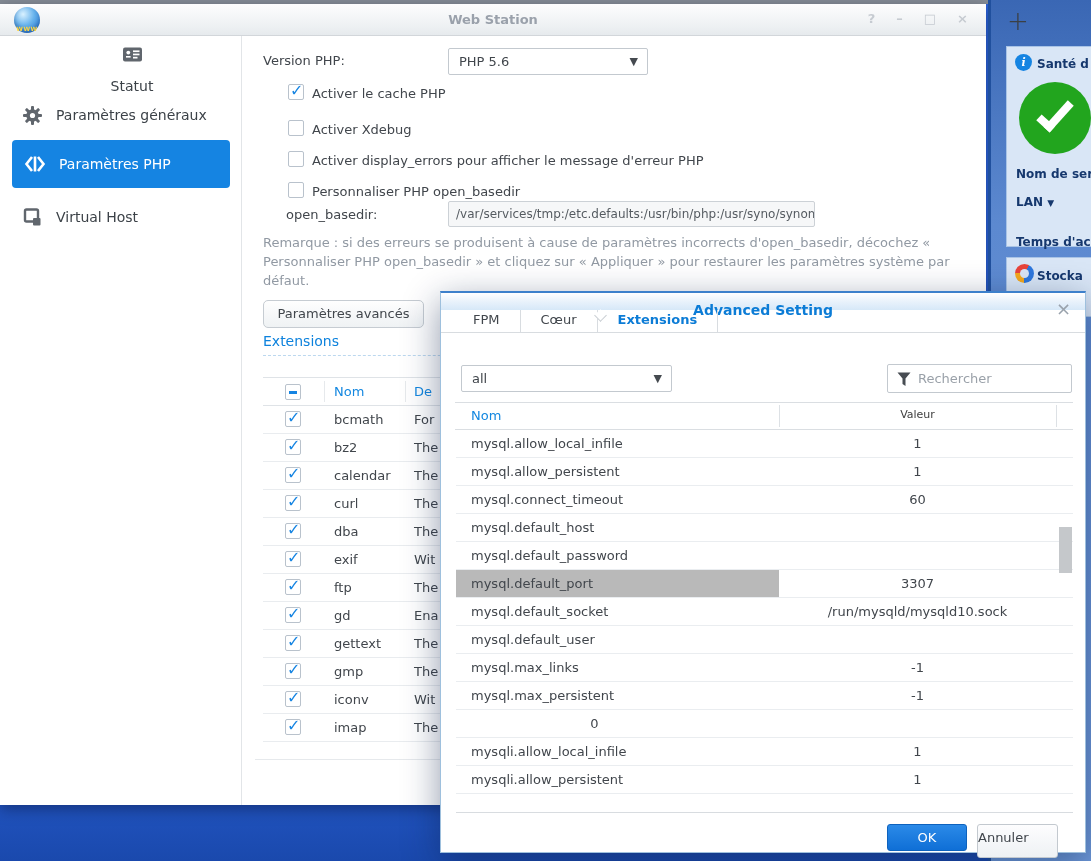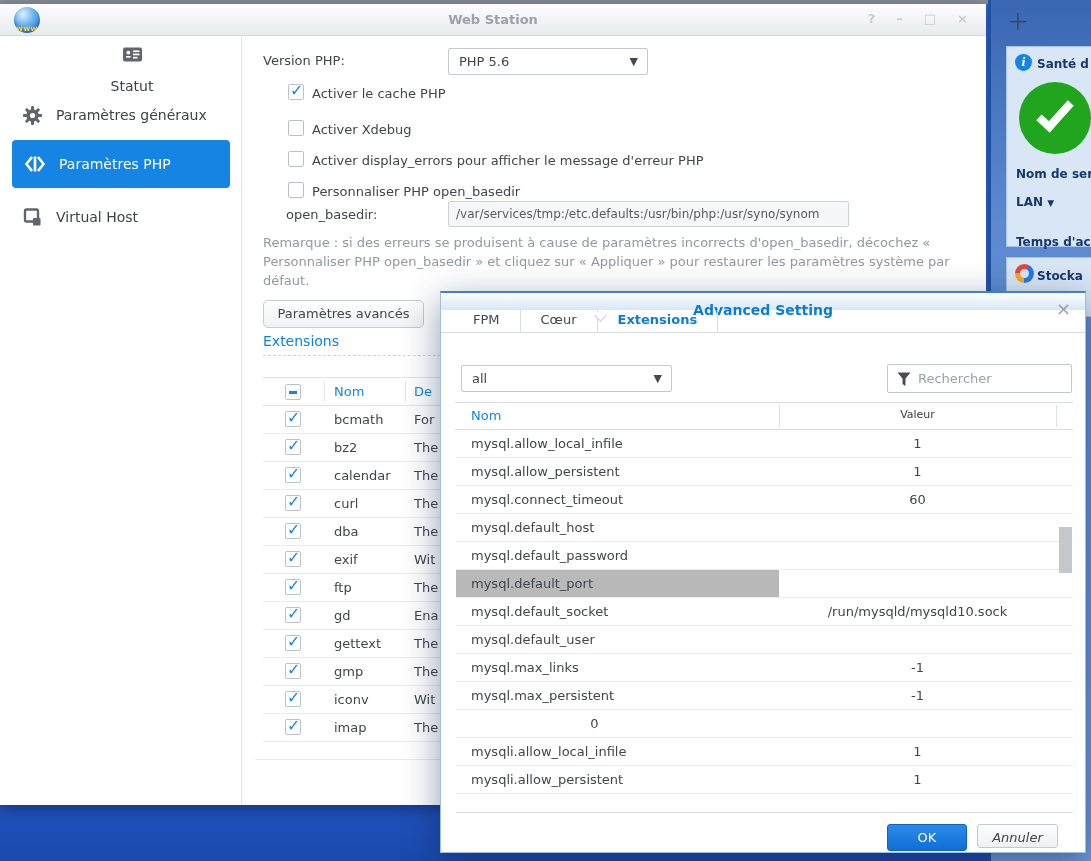--- a/index.html
+++ b/index.html
@@ -121,23 +121,23 @@
   .drow { position:relative; height:28px; border-bottom:1px solid #eaedf0; display:flex; cursor:default; }
   .dname { width:323px; padding-left:15px; font-size:13px; color:#41464c; line-height:27px;
          white-space:nowrap; overflow:hidden; }
   .dval { width:277px; text-align:center; font-size:13px; color:#41464c; line-height:27px; }
   .drow.selected .dname { background:#b9b9b9; }
   .d-scroll { position:absolute; left:618px; top:234px; width:13px; height:46px; background:#c5c8cb; cursor:pointer; }
   .dlg-bottom-sep { position:absolute; left:15px; top:519px; width:617px; border-top:1px solid #d8dce0; }
   .btn-ok { position:absolute; left:446px; top:531px; width:80px; height:27px; border-radius:3px;
          background:linear-gradient(180deg,#2b8ae8,#0f6fd6); border:1px solid #0e62bd; color:#fff;
          font-size:13px; text-align:center; line-height:25px; cursor:pointer; }
-  .btn-cancel { position:absolute; left:536px; top:531px; width:81px; height:24px; border-radius:3px;
+  .btn-cancel { position:absolute; left:536px; top:531px; width:81px; height:34px; border-radius:3px;
          background:linear-gradient(180deg,#fdfdfe,#eef1f4); border:1px solid #c3c9cf; color:#41464c;
-         font-size:13px; text-align:center; line-height:25px; cursor:pointer;font-style:italic; }
+         font-size:13px; text-align:left; line-height:25px; cursor:pointer; }
 </style>
 </head>
 <body>
 
 <div id="stage">
   <div class="top-strip"></div>
 
   <div class="win">
     <div class="win-header">
       <div class="app-icon"></div>
@@ -205,21 +205,21 @@
       <div class="cbx" style="left:46px; top:84px;"></div>
       <div class="cb-label" style="left:70px; top:86px;">Activer Xdebug</div>
 
       <div class="cbx" style="left:46px; top:115px;"></div>
       <div class="cb-label" style="left:70px; top:117px;">Activer display_errors pour afficher le message d'erreur PHP</div>
 
       <div class="cbx" style="left:46px; top:146px;"></div>
       <div class="cb-label" style="left:70px; top:148px;">Personnaliser PHP open_basedir</div>
 
       <div class="lbl" style="left:44px; top:171px;">open_basedir:</div>
-      <div class="text-field" style="left:206px; top:165px; width:401px;">/var/services/tmp:/etc.defaults:/usr/bin/php:/usr/syno/synom</div>
+      <div class="text-field" style="left:206px; top:165px; width:367px;">/var/services/tmp:/etc.defaults:/usr/bin/php:/usr/syno/synom</div>
 
       <div class="note">Remarque : si des erreurs se produisent à cause de paramètres incorrects d'open_basedir, décochez « Personnaliser PHP open_basedir » et cliquez sur « Appliquer » pour restaurer les paramètres système par défaut.</div>
 
       <div class="btn" style="left:21px; top:264px; width:161px;">Paramètres avancés</div>
 
       <div class="section-title" style="left:21px; top:297px;">Extensions</div>
       <div class="dashed" style="left:21px; top:319px; width:712px;"></div>
 
       <div class="m-table">
         <div class="m-head">
@@ -364,20 +364,21 @@
         <div class="drow">
           <div class="dname">mysql.default_host</div>
           <div class="dval"></div>
         </div>
         <div class="drow">
           <div class="dname">mysql.default_password</div>
           <div class="dval"></div>
         </div>
         <div class="drow selected">
           <div class="dname">mysql.default_port</div>
+          <div class="dval">3307</div>
         </div>
         <div class="drow">
           <div class="dname">mysql.default_socket</div>
           <div class="dval">/run/mysqld/mysqld10.sock</div>
         </div>
         <div class="drow">
           <div class="dname">mysql.default_user</div>
           <div class="dval"></div>
         </div>
         <div class="drow">

